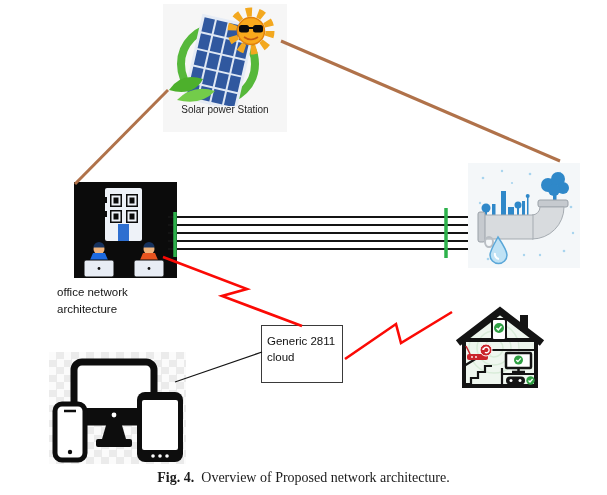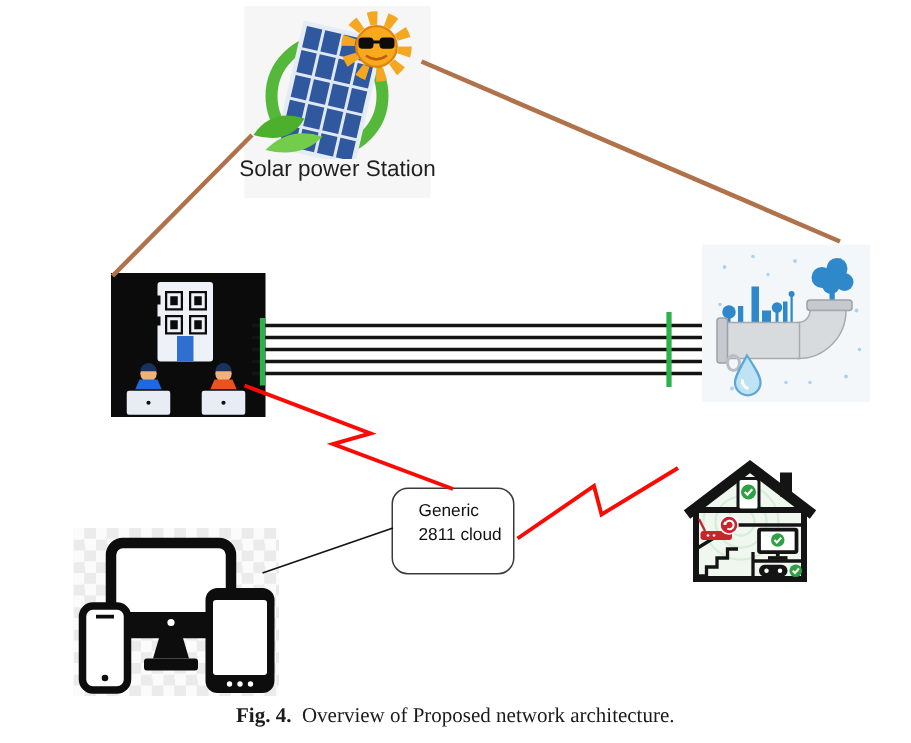--- a/index.html
+++ b/index.html
@@ -5,34 +5,34 @@
   html,body { margin:0; padding:0; background:#ffffff; }
   .canvas {
     position:relative; width:607px; height:495px; background:#ffffff;
     overflow:hidden; font-family:"Liberation Sans", sans-serif; color:#1a1a1a;
   }
   .node { position:absolute; }
 
   
   .solar { left:163px; top:4px; width:124px; height:128px; background:#f6f6f6;
            display:flex; flex-direction:column; align-items:center; }
-  .solar-label { font-size:15px; color:#1f1f1f; margin-top:-2px; white-space:nowrap; }
+  .solar-label { font-size:10px; color:#1f1f1f; margin-top:-2px; white-space:nowrap; }
 
   
   .office { left:74px; top:182px; width:103px; height:96px; background:#0b0b0b; }
   .office-label { position:absolute; left:57px; top:284px; width:110px;
                   font-size:11.5px; line-height:1.5; color:#151515; }
 
   
   .water { left:468px; top:163px; width:112px; height:105px; background:#f4f7f9; }
 
   
   .cloud { left:261px; top:325px; width:82px; height:58px; background:#ffffff;
-           border:1.5px solid #3a3a3a; border-radius:11px; box-sizing:border-box;
-           padding:8px 4px 0 17px; font-size:11.5px; line-height:1.35; color:#111; }
+           border:1.5px solid #3a3a3a; border-radius:0; box-sizing:border-box;
+           padding:8px 4px 0 5px; font-size:11.5px; line-height:1.35; color:#111; }
 
   
   .devices { left:49px; top:352px; width:137px; height:112px;
              background:repeating-conic-gradient(#ebebeb 0% 25%, #fbfbfb 0% 50%) 0 0/15px 15px; }
 
   
   .home { left:452px; top:306px; width:96px; height:86px; }
 
   .overlay { position:absolute; left:0; top:0; width:607px; height:495px; pointer-events:none; }
 
@@ -106,20 +106,21 @@
 
       <g>
         <circle cx="75" cy="67" r="5.5" fill="#efb27a"></circle>
         <path d="M 69.5 65.5 A 5.5 5.5 0 0 1 80.5 65.5 Z" fill="#16325f"></path>
         <path d="M 66 78 L 84 78 L 81 71 L 69 71 Z" fill="#e8541f"></path>
         <rect x="60" y="78" width="30" height="17" rx="2" fill="#e8edf5" stroke="#0b0b0b"></rect>
         <circle cx="75" cy="86.5" r="1.4" fill="#111"></circle>
       </g>
     </svg>
   </div>
+  <div class="office-label">office network architecture</div>
 
   <div class="node water">
     <svg width="112" height="105" viewBox="0 0 112 105">
 
       <g fill="#a8d4ee">
         <circle cx="15" cy="15" r="1.3"></circle>
           <circle cx="34" cy="8" r="1.2"></circle>
           <circle cx="62" cy="11" r="1.3"></circle>
         <circle cx="92" cy="10" r="1.2"></circle>
           <circle cx="12" cy="40" r="1.2"></circle>

